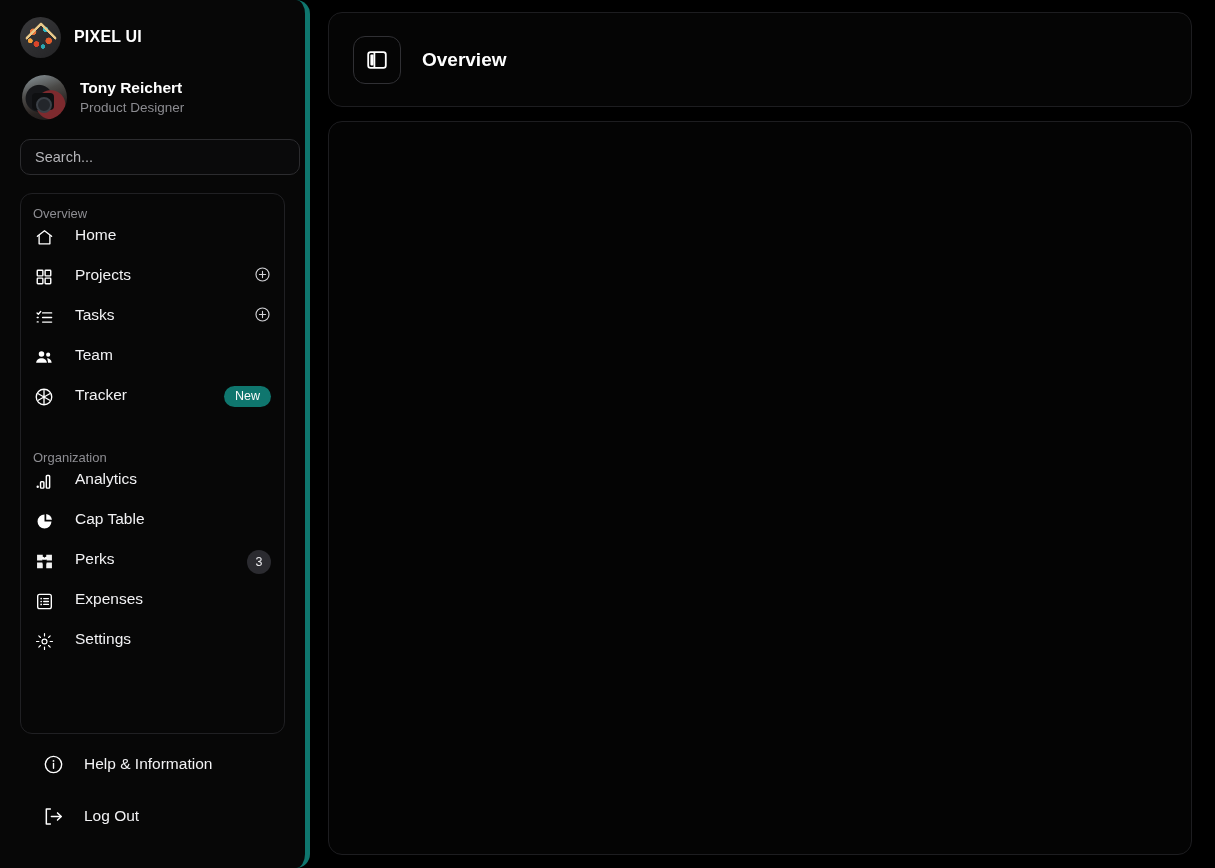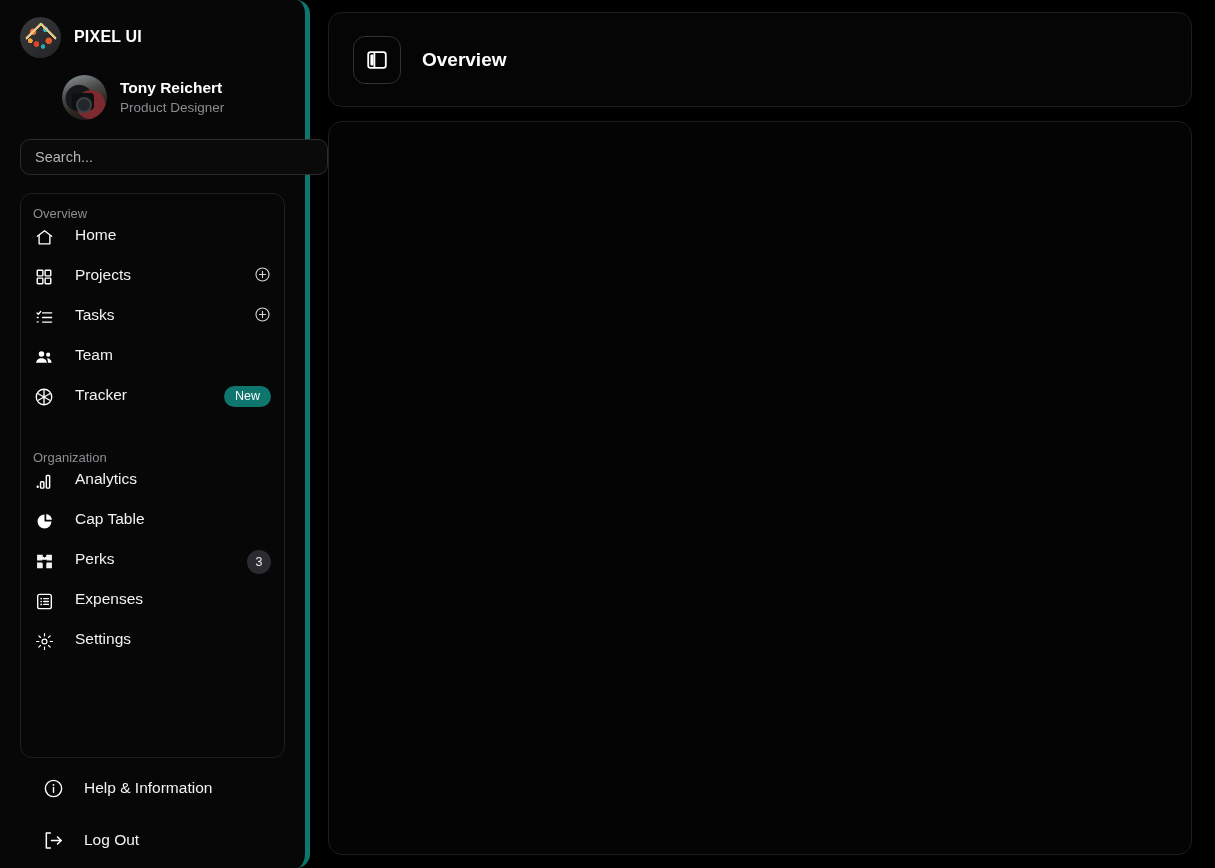--- a/index.html
+++ b/index.html
@@ -72,21 +72,20 @@
     color: #ffffff;
     letter-spacing: 0.2px;
   }
 
   .profile {
     display: flex;
     align-items: center;
     gap: 13px;
     padding: 16px 0 0 22px;
     height: 62px;
-    margin-left: 40px;
   }
   .avatar {
     width: 45px; height: 45px;
     border-radius: 50%;
     flex: 0 0 45px;
     background:
       radial-gradient(circle at 64% 66%, #7d2a2e 0 14px, transparent 15px),
       radial-gradient(circle at 38% 52%, #16171a 0 13px, transparent 14px),
       linear-gradient(160deg, #8e9aa0 0%, #4b4a48 38%, #2a2422 70%, #1b1718 100%);
     position: relative;
@@ -108,21 +107,21 @@
     border-radius: 50%;
     background: #23262b;
     border: 2px solid #3b4047;
   }
   .profile-text { display: flex; flex-direction: column; gap: 2px; }
   .profile-name { font-size: 15.5px; color: #ffffff; font-weight: bold; line-height: 19px; }
   .profile-role { font-size: 13.5px; color: #8b8b90; line-height: 17px; }
 
   .search-wrap { padding: 19px 20px 0 20px; }
   .search-input {
-    width: 308px;
+    width: 280px;
     height: 36px;
     background: #0a0a0b;
     border: 1px solid #2c2c2f;
     border-radius: 10px;
     color: #e6e6e8;
     font-size: 14.5px;
     font-family: "Liberation Sans", sans-serif;
     padding: 0 14px;
     outline: none;
   }
@@ -190,21 +189,21 @@
     color: #e9e9ec;
     font-size: 12.5px;
     width: 24px; height: 24px;
     border-radius: 50%;
     display: flex; align-items: center; justify-content: center;
   }
 
   .nav-cut { opacity: 0.35; }
 
   .sidebar-footer {
-    padding: 14px 0 12px 0;
+    padding: 14px 0 36px 0;
     display: flex;
     flex-direction: column;
     gap: 20px;
   }
   .footer-item {
     display: flex;
     align-items: center;
     height: 32px;
     padding-left: 42px;
     gap: 20px;

